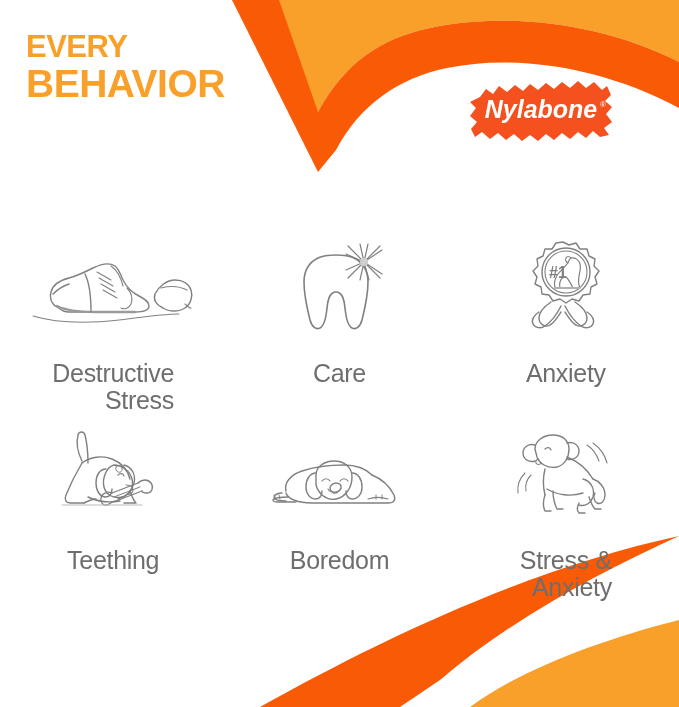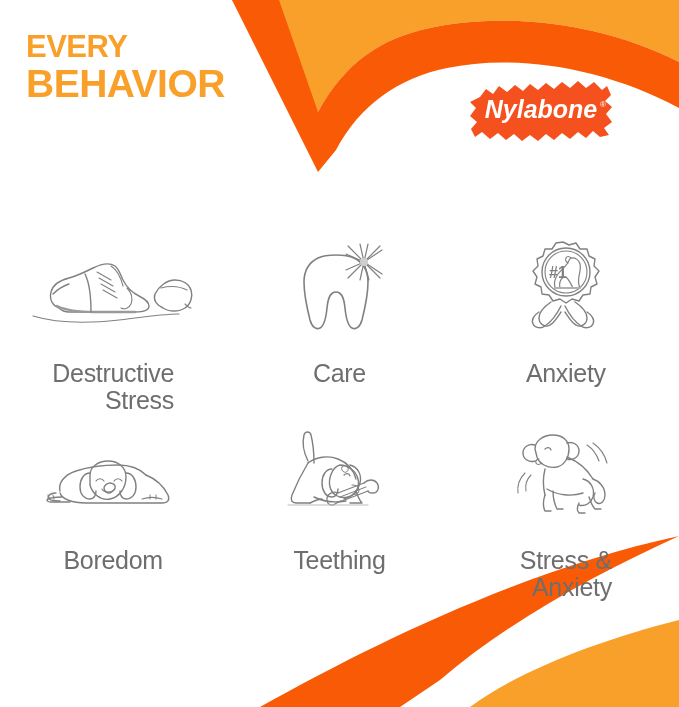--- a/index.html
+++ b/index.html
@@ -238,61 +238,20 @@
         <div class="cell-label">
           <span class="l2">Anxiety</span>
         </div>
       </div>
     </div>
 
     <div class="grid-row row-2">
 
       <div class="cell">
         <div class="cell-art">
-          <svg width="175" height="92" viewBox="0 0 175 92" fill="none" stroke="#808080" stroke-width="1.4" stroke-linecap="round" stroke-linejoin="round">
-
-            <path d="M34,60 C32,52 38,44 50,40 C62,36 78,34 92,34
-                     C104,34 114,38 120,44"></path>
-            <path d="M30,62 C26,62 22,64 22,66 C22,69 28,70 34,70"></path>
-
-            <path d="M120,44 C130,48 138,56 142,64 C144,69 142,72 136,72 L60,72
-                     C46,72 36,68 34,62"></path>
-
-            <path d="M36,66 C30,66 24,67 22,68 C20,69 21,71 25,71 L44,71"></path>
-            <path d="M24,68 L22,64 M28,68 L27,64" stroke-width="1"></path>
-
-            <path d="M64,44 C64,36 72,30 82,30 C92,30 100,36 100,46
-                     C100,56 94,66 84,68 C74,70 66,62 64,54 Z"></path>
-
-            <path d="M64,42 C58,42 54,48 54,56 C54,63 58,68 64,68
-                     C68,68 70,64 70,60"></path>
-
-            <path d="M100,42 C106,42 110,48 110,56 C110,63 106,68 100,68
-                     C96,68 94,64 94,60"></path>
-
-            <path d="M70,50 C72,47 76,47 78,50" stroke-width="1.2"></path>
-            <path d="M88,50 C90,47 94,47 96,50" stroke-width="1.2"></path>
-
-            <path d="M76,58 C78,62 86,62 89,58" stroke-width="1.1"></path>
-
-            <path d="M78,57 C78,54 82,52 84,52 C87,52 90,54 89,57 C88,60 84,62 83,62
-                     C81,62 78,60 78,57 Z"></path>
-
-            <path d="M116,68 C122,66 130,66 136,68" stroke-width="1.1"></path>
-            <path d="M124,68 L124,64 M130,68 L130,64" stroke-width="1"></path>
-          </svg>
-        </div>
-        <div class="cell-label">
-          <span>Boredom</span>
-          <span class="l2"></span>
-        </div>
-      </div>
-
-      <div class="cell">
-        <div class="cell-art">
           <svg width="150" height="92" viewBox="0 0 150 92" fill="none" stroke="#808080" stroke-width="1.4" stroke-linecap="round" stroke-linejoin="round">
 
             <path d="M44,30 C40,22 38,12 40,4 C41,0 46,0 47,4 C49,12 50,22 50,32"></path>
 
             <path d="M44,32 C52,26 64,24 74,28 C84,32 90,40 92,48"></path>
 
             <path d="M44,32 C38,42 32,54 28,64 C26,69 28,72 32,72 L46,72"></path>
             <path d="M46,72 C50,70 54,68 58,68"></path>
 
             <path d="M86,34 C94,36 98,44 96,52 C94,60 88,66 80,68"></path>
@@ -325,20 +284,61 @@
           </svg>
         </div>
         <div class="cell-label">
           <span>Teething</span>
           <span class="l2"></span>
         </div>
       </div>
 
       <div class="cell">
         <div class="cell-art">
+          <svg width="175" height="92" viewBox="0 0 175 92" fill="none" stroke="#808080" stroke-width="1.4" stroke-linecap="round" stroke-linejoin="round">
+
+            <path d="M34,60 C32,52 38,44 50,40 C62,36 78,34 92,34
+                     C104,34 114,38 120,44"></path>
+            <path d="M30,62 C26,62 22,64 22,66 C22,69 28,70 34,70"></path>
+
+            <path d="M120,44 C130,48 138,56 142,64 C144,69 142,72 136,72 L60,72
+                     C46,72 36,68 34,62"></path>
+
+            <path d="M36,66 C30,66 24,67 22,68 C20,69 21,71 25,71 L44,71"></path>
+            <path d="M24,68 L22,64 M28,68 L27,64" stroke-width="1"></path>
+
+            <path d="M64,44 C64,36 72,30 82,30 C92,30 100,36 100,46
+                     C100,56 94,66 84,68 C74,70 66,62 64,54 Z"></path>
+
+            <path d="M64,42 C58,42 54,48 54,56 C54,63 58,68 64,68
+                     C68,68 70,64 70,60"></path>
+
+            <path d="M100,42 C106,42 110,48 110,56 C110,63 106,68 100,68
+                     C96,68 94,64 94,60"></path>
+
+            <path d="M70,50 C72,47 76,47 78,50" stroke-width="1.2"></path>
+            <path d="M88,50 C90,47 94,47 96,50" stroke-width="1.2"></path>
+
+            <path d="M76,58 C78,62 86,62 89,58" stroke-width="1.1"></path>
+
+            <path d="M78,57 C78,54 82,52 84,52 C87,52 90,54 89,57 C88,60 84,62 83,62
+                     C81,62 78,60 78,57 Z"></path>
+
+            <path d="M116,68 C122,66 130,66 136,68" stroke-width="1.1"></path>
+            <path d="M124,68 L124,64 M130,68 L130,64" stroke-width="1"></path>
+          </svg>
+        </div>
+        <div class="cell-label">
+          <span>Boredom</span>
+          <span class="l2"></span>
+        </div>
+      </div>
+
+      <div class="cell">
+        <div class="cell-art">
           <svg width="130" height="92" viewBox="0 0 130 92" fill="none" stroke="#808080" stroke-width="1.4" stroke-linecap="round" stroke-linejoin="round">
 
             <path d="M34,18 C34,10 42,4 52,4 C62,4 68,10 68,18
                      C68,26 64,34 56,36 C46,38 38,32 36,26 Z"></path>
 
             <path d="M34,14 C28,12 22,16 22,22 C22,28 28,32 34,30"></path>
 
             <path d="M66,12 C72,10 78,14 78,20 C78,26 72,30 66,28"></path>
 
             <path d="M44,18 C46,16 49,16 50,19" stroke-width="1.3"></path>

